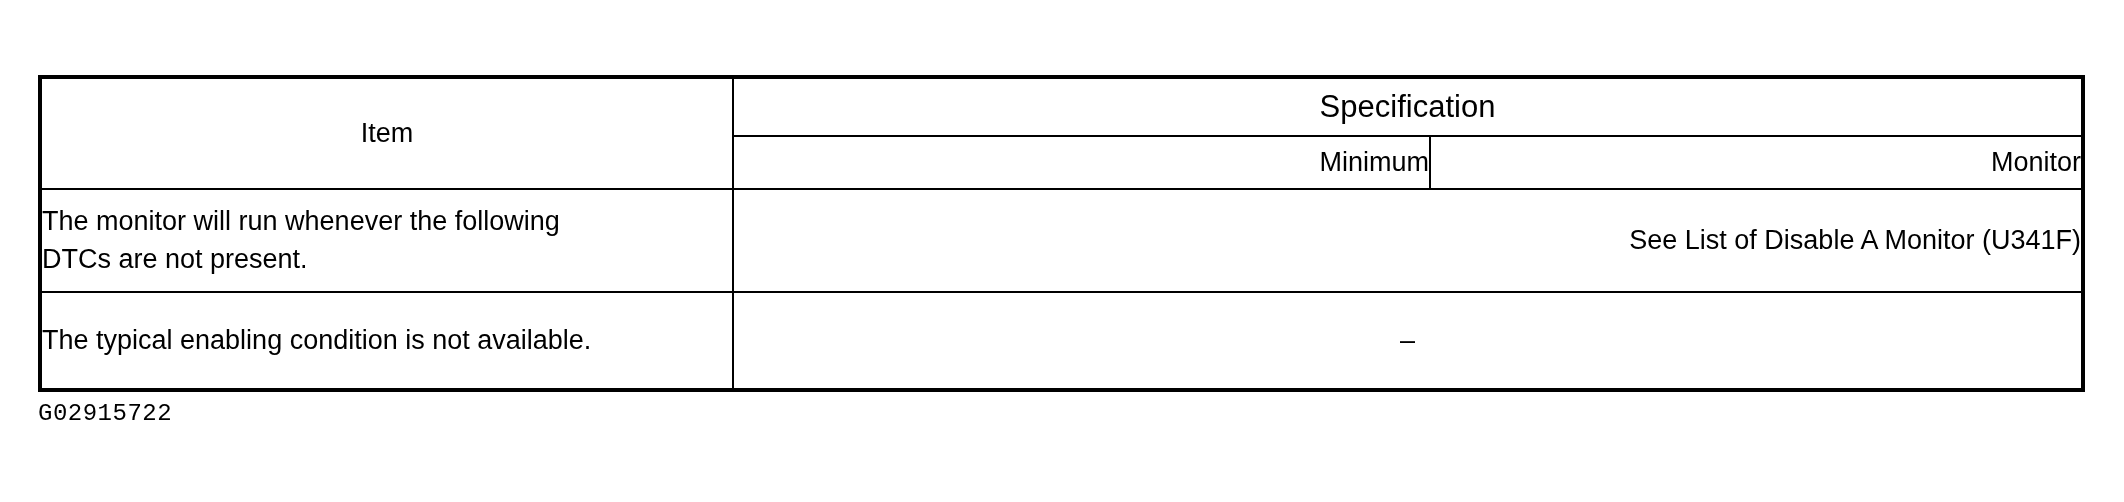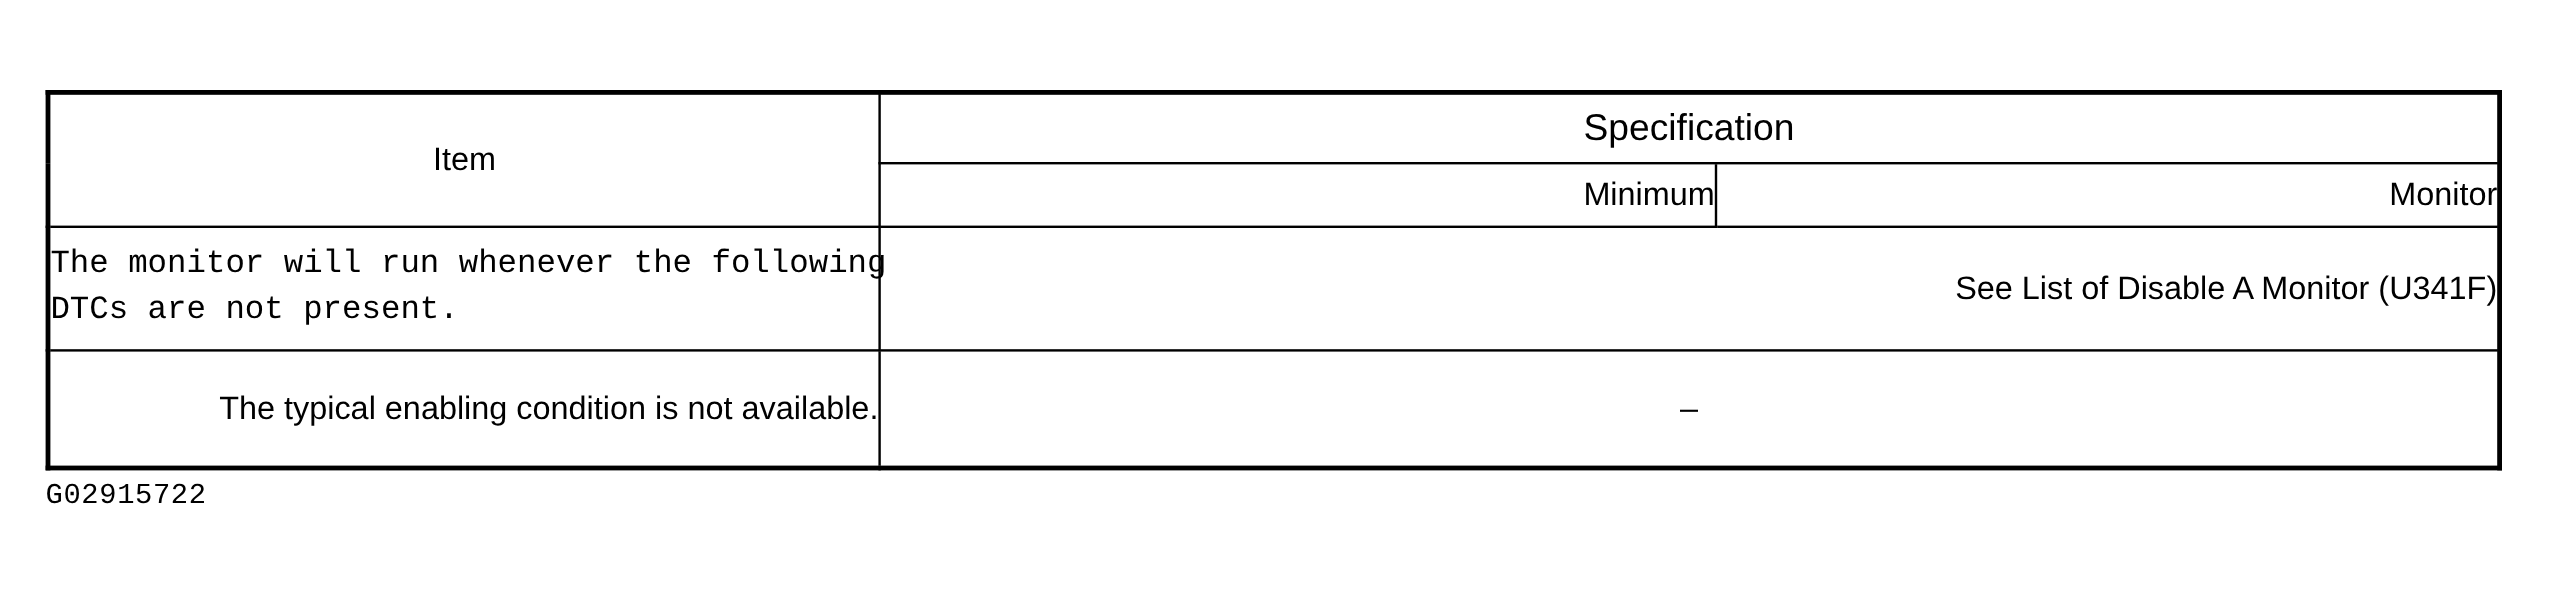--- a/index.html
+++ b/index.html
@@ -72,31 +72,30 @@
     font-size: 27px;
     height: 51px;
   }
 
   .cell-item-body {
     text-align: left;
     font-size: 27px;
     line-height: 1.38;
     padding: 10px 0 10px 14px;
     height: 101px;
-    font-family: Liberation Mono, monospace;
   }
 
   .cell-spec-body {
     text-align: right;
     font-size: 27px;
     height: 101px;
   }
 
   .cell-item-body-2 {
-    text-align: right;
+    text-align: left;
     font-size: 27px;
     line-height: 1.38;
     padding: 0 0 0 14px;
     height: 95px;
   }
 
   .cell-spec-body-2 {
     text-align: center;
     font-size: 27px;
     height: 95px;

